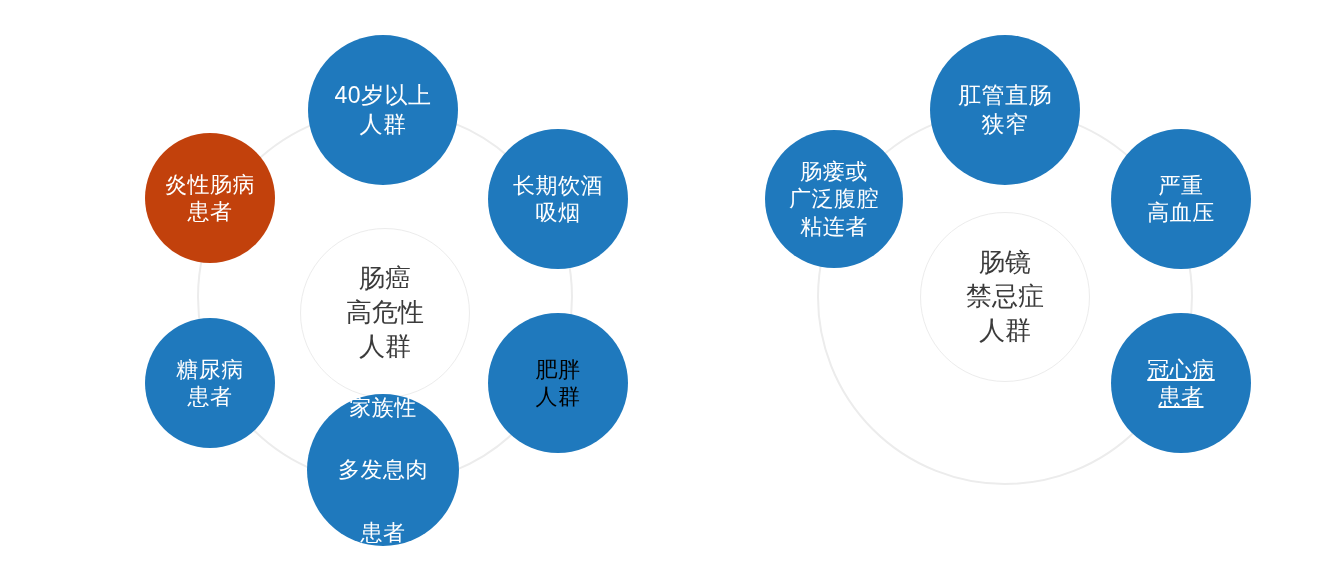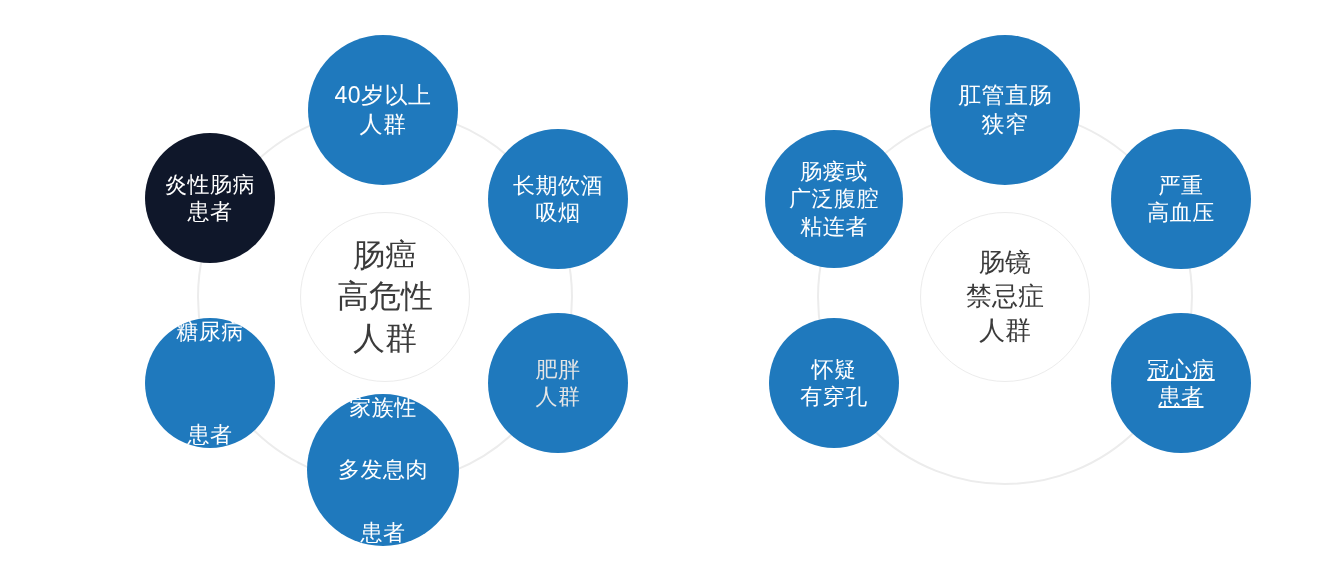--- a/index.html
+++ b/index.html
@@ -71,47 +71,47 @@
   .hub .line { display: block; white-space: nowrap; }
 </style>
 </head>
 <body>
 
 <div id="stage">
   <div class="cluster" id="cluster-left">
       <svg class="ring-svg" viewBox="0 0 669 586">
         <circle cx="385" cy="297" r="187" fill="none" stroke="#ececec" stroke-width="2"></circle>
       </svg>
-      <div class="hub" style="left: 300px; top: 212px; width: 170px; height: 170px; font-size: 32px; color: rgb(59, 59, 59); border-color: rgb(236, 236, 236);">
+      <div class="hub" style="left: 300px; top: 228px; width: 170px; height: 170px; font-size: 26px; color: rgb(59, 59, 59); border-color: rgb(236, 236, 236);">
         <span class="line">肠癌</span>
         <span class="line">高危性</span>
         <span class="line">人群</span>
       </div>
       <div class="node" style="left: 308px; top: 35px; width: 150px; height: 150px; font-size: 23px; background: rgb(31, 121, 189); color: rgb(255, 255, 255);">
         <span class="line">40岁以上</span>
         <span class="line">人群</span>
       </div>
       <div class="node" style="left: 488px; top: 129px; width: 140px; height: 140px; font-size: 22px; background: rgb(31, 121, 189); color: rgb(255, 255, 255);">
         <span class="line">长期饮酒</span>
         <span class="line">吸烟</span>
       </div>
-      <div class="node" style="left: 488px; top: 313px; width: 140px; height: 140px; font-size: 22px; background: rgb(31, 121, 189); color: #e5e5e5;">
+      <div class="node" style="left: 488px; top: 313px; width: 140px; height: 140px; font-size: 22px; background: rgb(31, 121, 189); color: #000000;">
         <span class="line">肥胖</span>
         <span class="line">人群</span>
       </div>
       <div class="node" style="left: 307px; top: 394px; width: 152px; height: 152px; font-size: 22px; background: rgb(31, 121, 189); color: rgb(255, 255, 255); justify-content: space-between;">
         <span class="line">家族性</span>
         <span class="line">多发息肉</span>
         <span class="line">患者</span>
       </div>
-      <div class="node" style="left: 145px; top: 318px; width: 130px; height: 130px; font-size: 22px; background: rgb(31, 121, 189); color: rgb(255, 255, 255); justify-content: space-between;">
+      <div class="node" style="left: 145px; top: 318px; width: 130px; height: 130px; font-size: 22px; background: rgb(31, 121, 189); color: rgb(255, 255, 255);">
         <span class="line">糖尿病</span>
         <span class="line">患者</span>
       </div>
-      <div class="node" style="left: 145px; top: 133px; width: 130px; height: 130px; font-size: 22px; background: #0f172a; color: rgb(255, 255, 255);">
+      <div class="node" style="left: 145px; top: 133px; width: 130px; height: 130px; font-size: 22px; background: #c2410c; color: rgb(255, 255, 255);">
         <span class="line">炎性肠病</span>
         <span class="line">患者</span>
       </div>
     </div>
   <div class="cluster" id="cluster-right">
       <svg class="ring-svg" viewBox="0 0 669 586">
         <circle cx="336" cy="297" r="187" fill="none" stroke="#ececec" stroke-width="2"></circle>
       </svg>
       <div class="hub" style="left: 251px; top: 212px; width: 170px; height: 170px; font-size: 26px; color: rgb(59, 59, 59); border-color: rgb(236, 236, 236);">
         <span class="line">肠镜</span>
@@ -123,23 +123,19 @@
         <span class="line">高血压</span>
       </div>
       <div class="node" style="left: 261px; top: 35px; width: 150px; height: 150px; font-size: 23px; background: rgb(31, 121, 189); color: rgb(255, 255, 255);">
         <span class="line">肛管直肠</span>
         <span class="line">狭窄</span>
       </div>
       <div class="node" style="left: 442px; top: 313px; width: 140px; height: 140px; font-size: 22px; background: rgb(31, 121, 189); color: rgb(255, 255, 255); text-decoration: underline;">
         <span class="line">冠心病</span>
         <span class="line">患者</span>
       </div>
-      <div class="node" style="left: 100px; top: 318px; width: 130px; height: 130px; font-size: 22px; background: rgb(31, 121, 189); color: rgb(255, 255, 255);">
-        <span class="line">怀疑</span>
-        <span class="line">有穿孔</span>
-      </div>
       <div class="node" style="left: 96px; top: 130px; width: 138px; height: 138px; font-size: 22px; background: rgb(31, 121, 189); color: rgb(255, 255, 255);">
         <span class="line">肠瘘或</span>
         <span class="line">广泛腹腔</span>
         <span class="line">粘连者</span>
       </div>
     </div>
 </div>
 
 </body></html>

